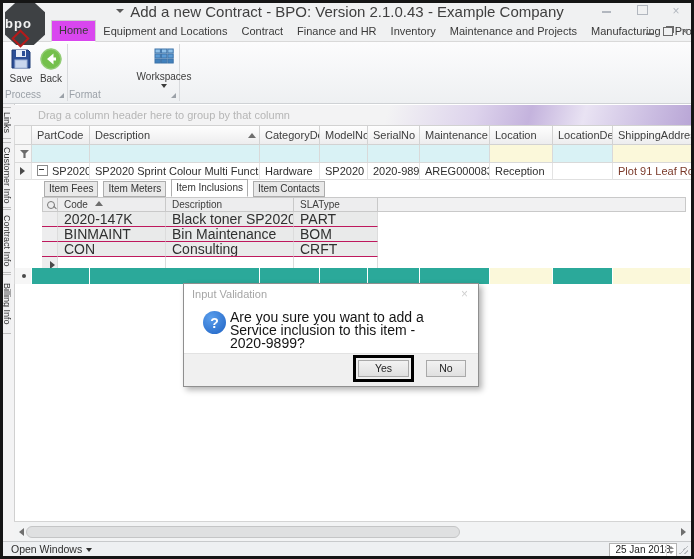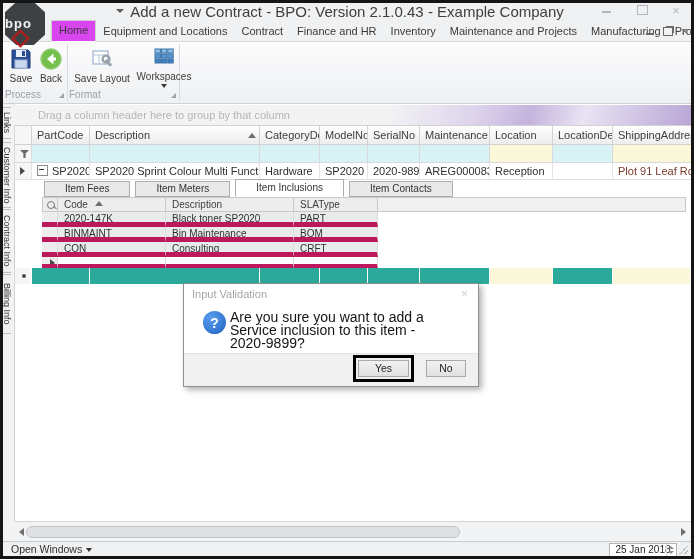--- a/index.html
+++ b/index.html
@@ -59,26 +59,26 @@
          font-size:11px;color:#2e2e2e;line-height:16px;padding-left:5px;overflow:hidden;white-space:nowrap;background:#fff}
   .indic{background:#f6f6f6;border-left:1px solid #d9d9d9}
   .funnel{position:absolute;left:5px;top:5px;width:9px;height:8px;background:#6a6a6a;
           clip-path:polygon(0 0,100% 0,62% 45%,62% 100%,38% 100%,38% 45%)}
   .arrow-r{width:0;height:0;border-top:4px solid transparent;border-bottom:4px solid transparent;border-left:5px solid #4a4a4a}
   .expander{display:inline-block;width:9px;height:9px;border:1px solid #8a8a8a;background:#fff;position:relative;vertical-align:-1px;margin-right:4px}
   .expander i{position:absolute;left:1px;top:3px;width:5px;height:1px;background:#333}
 
   
   .dtabs{position:absolute;left:44px;top:180px;display:flex;gap:5px;align-items:flex-end;height:17px}
-  .dtab{height:14px;line-height:14px;padding:0 20px;background:#e9e9e9;border:1px solid #adadad;font-size:10px;color:#333;white-space:nowrap}
+  .dtab{height:14px;line-height:14px;padding:0 4px;background:#e9e9e9;border:1px solid #adadad;font-size:10px;color:#333;white-space:nowrap}
   .dtab.active{background:#fff;height:16px;line-height:16px;border-bottom:1px solid #fff;z-index:2;position:relative}
   .sgh{position:absolute;top:197px;height:15px;box-sizing:border-box;background:#ededee;border-right:1px solid #c9c9c9;border-top:1px solid #c9c9c9;border-bottom:1px solid #c9c9c9;
        font-size:10px;color:#3d3d3d;line-height:13px;padding-left:6px;white-space:nowrap}
-  .sgc{position:absolute;height:15px;box-sizing:border-box;background:#e9eaea;border-right:1px solid #dcdcdc;border-bottom:5px solid #be185d;
-       font-size:10px;color:#303030;line-height:14px;padding-left:6px;white-space:nowrap;overflow:hidden}
+  .sgc{position:absolute;height:15px;box-sizing:border-box;background:#e9eaea;border-right:1px solid #dcdcdc;border-bottom:1px solid #be185d;
+       font-size:14px;color:#303030;line-height:14px;padding-left:6px;white-space:nowrap;overflow:hidden}
   .sgc.white{background:#fff}
   .search-ic{position:absolute;left:4px;top:3px;width:6px;height:6px;border:1px solid #777;border-radius:50%}
   .search-ic i{position:absolute;left:5px;top:5px;width:4px;height:1px;background:#777;transform:rotate(45deg)}
 
   
   .tcell{position:absolute;top:268px;height:16px;box-sizing:border-box;border-right:1px solid #fff}
   .teal{background:#2ba99a}
   .dot{position:absolute;left:7px;top:6px;width:4px;height:4px;border-radius:50%;background:#4a4a4a}
 
   
@@ -157,30 +157,20 @@
         <circle cx="12" cy="12" r="10" fill="#74c04c" stroke="#4e9e2e"></circle>
         <circle cx="12" cy="12" r="10" fill="none" stroke="#a9dc8f" stroke-width="1.5" opacity=".7"></circle>
         <path d="M14.5 6.5 L8 12 L14.5 17.5 V13.5 H17 V10.5 H14.5 Z" fill="#fff"></path>
       </svg>
       <span class="lbl">Back</span>
     </div>
     <div class="rgroup-caption">Process</div>
     <div class="launcher"></div>
   </div>
   <div class="rgroup" style="left:66px;width:110px">
-    <div class="rbtn" style="left:4px;width:58px">
-      <svg width="24" height="24" viewBox="0 0 24 24">
-        <rect x="3" y="4" width="15" height="13" fill="#fdfdfd" stroke="#8aa5c8"></rect>
-        <line x1="3" y1="8" x2="18" y2="8" stroke="#b7c8de"></line>
-        <line x1="9" y1="8" x2="9" y2="17" stroke="#b7c8de"></line>
-        <circle cx="16" cy="12" r="3.4" fill="none" stroke="#9aa3ad" stroke-width="2.4"></circle>
-        <rect x="14.8" y="13" width="3" height="8" rx="1" transform="rotate(-45 16 14)" fill="#9aa3ad"></rect>
-      </svg>
-      <span class="lbl">Save Layout</span>
-    </div>
     <div class="rbtn" style="left:66px;width:58px">
       <svg width="22" height="22" viewBox="0 0 22 22">
         <g stroke="#3c72a8">
           <rect x="2" y="2" width="5.4" height="4" fill="#8fc0e8"></rect>
             <rect x="8.4" y="2" width="5.4" height="4" fill="#8fc0e8"></rect>
             <rect x="14.8" y="2" width="5.4" height="4" fill="#8fc0e8"></rect>
           <rect x="2" y="7" width="5.4" height="4" fill="#5b9bd5"></rect>
             <rect x="8.4" y="7" width="5.4" height="4" fill="#5b9bd5"></rect>
             <rect x="14.8" y="7" width="5.4" height="4" fill="#5b9bd5"></rect>
           <rect x="2" y="12" width="5.4" height="4" fill="#4181bd"></rect>

